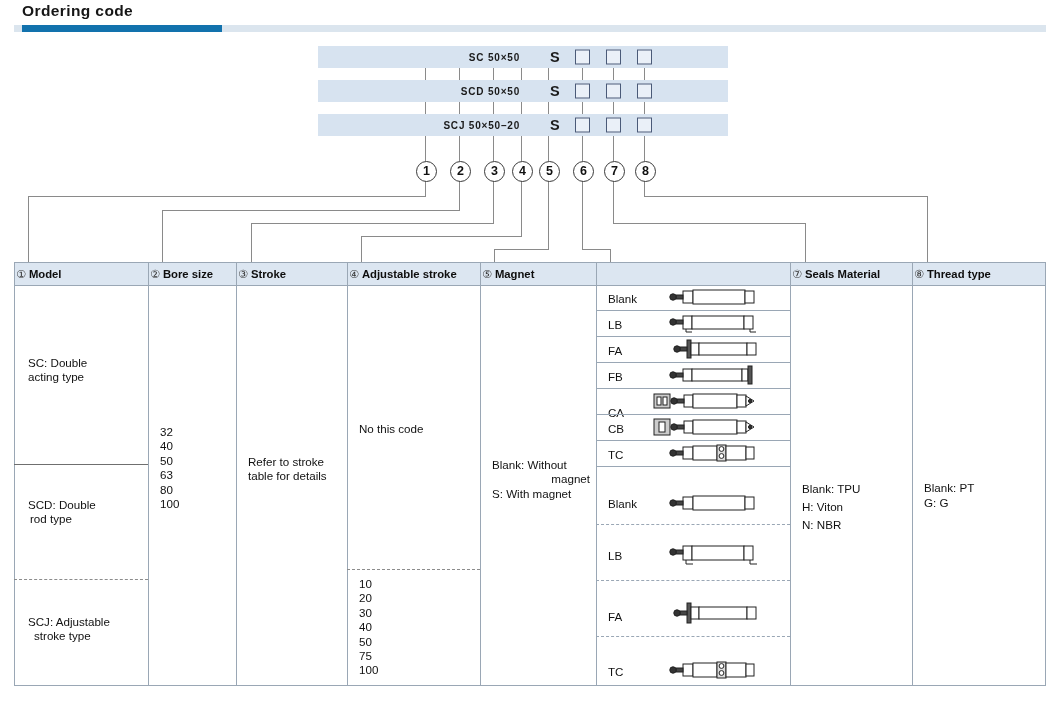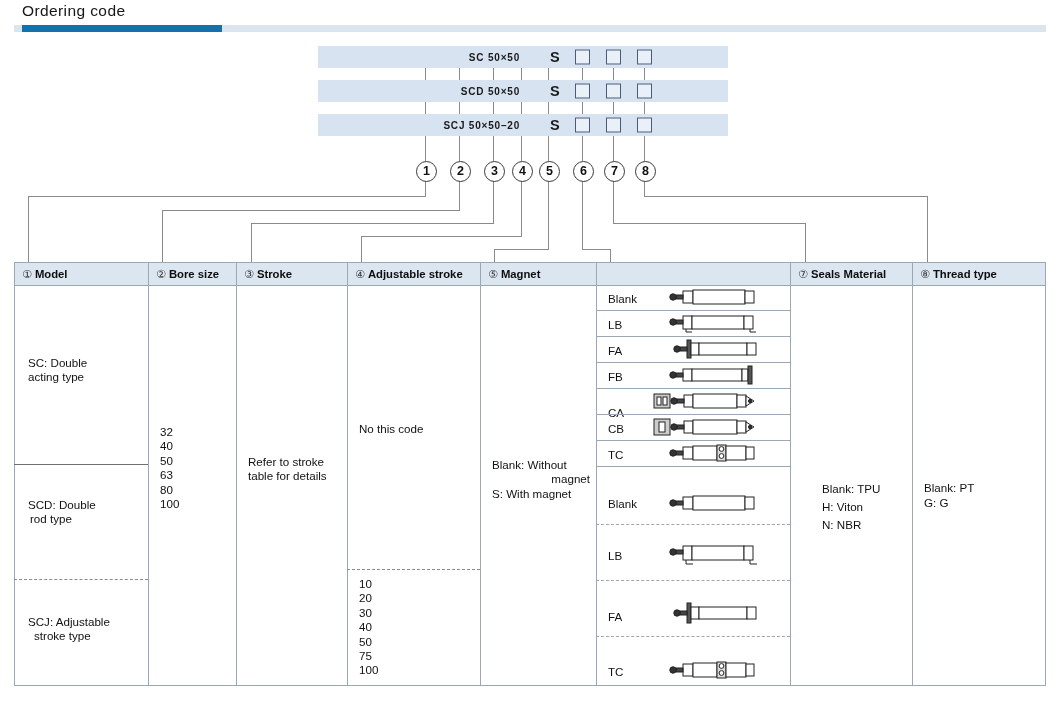--- a/index.html
+++ b/index.html
@@ -7,21 +7,21 @@
     width:1060px;height:712px;background:#fff;
     font-family:"Liberation Sans","DejaVu Sans",sans-serif;
     color:#1a1a1a;position:relative;overflow:hidden;
     -webkit-font-smoothing:antialiased;
   }
   .page{position:absolute;left:0;top:0;width:1060px;height:712px;}
 
   
   .title{
     position:absolute;left:22px;top:2px;
-    font-size:15.5px;font-weight:normal;letter-spacing:.4px;color:#161616;
+    font-size:15.5px;font-weight:bold;letter-spacing:.4px;color:#161616;
   }
   .rule-light{position:absolute;left:14px;top:25px;width:1032px;height:7px;background:#dbe5ee;}
   .rule-dark{position:absolute;left:22px;top:25px;width:200px;height:7px;background:#1272ad;}
 
   
   .code-row{
     position:absolute;left:318px;width:410px;height:22px;
     background:#d7e3f0;
   }
   .code-row .txt{
@@ -50,21 +50,21 @@
 
   
   .tbl{position:absolute;left:14px;top:262px;width:1032px;height:424px;}
   .thead{
     position:absolute;left:0;top:0;width:1032px;height:22px;
     background:#dce6f1;border-top:1.1px solid #9aa7b5;border-bottom:1.1px solid #9aa7b5;
   }
   .th{
     position:absolute;top:0;height:22px;line-height:22px;
     font-size:11.3px;font-weight:bold;white-space:nowrap;color:#0e0e0e;
-    padding-left:8px;box-sizing:border-box;
+    padding-left:2px;box-sizing:border-box;
   }
   .th .cn{font-size:11px;font-weight:normal;margin-right:3px;color:#333;}
   .th .note{font-weight:normal;font-size:10.3px;color:#444;}
   .vline{position:absolute;top:0;width:1px;background:#9aa7b5;}
   .tbody{position:absolute;left:0;top:22px;width:1032px;height:402px;}
   .bbottom{position:absolute;left:0;bottom:0;width:1032px;height:1px;background:#9aa7b5;}
 
   .cell{position:absolute;font-size:11.6px;line-height:14.4px;color:#111;}
   .sep-solid{position:absolute;height:1px;background:#6f6f6f;}
   .sep-dash{position:absolute;height:0;border-top:1px dashed #8c8c8c;}
@@ -266,21 +266,21 @@
 
       <div class="mcode" style="left:594px;top:213px">Blank</div>
       <div class="mcode" style="left:594px;top:265px">LB</div>
       <div class="mcode" style="left:594px;top:326px">FA</div>
       <div class="mcode" style="left:594px;top:381px">TC</div>
 
       <div class="row-dash" style="left:582px;top:240px;width:194px"></div>
       <div class="row-dash" style="left:582px;top:296px;width:194px"></div>
       <div class="row-dash" style="left:582px;top:352px;width:194px"></div>
 
-      <div class="cell" style="left:808px;top:196px;line-height:18px">
+      <div class="cell" style="left:788px;top:196px;line-height:18px">
         <span>Blank: TPU</span><br>
         <span>H: Viton</span><br>
         <span>N: NBR</span>
       </div>
 
       <div class="cell" style="left:910px;top:196px;line-height:15px">
         <span>Blank: PT</span><br>
         <span>G: G</span>
       </div>
 

